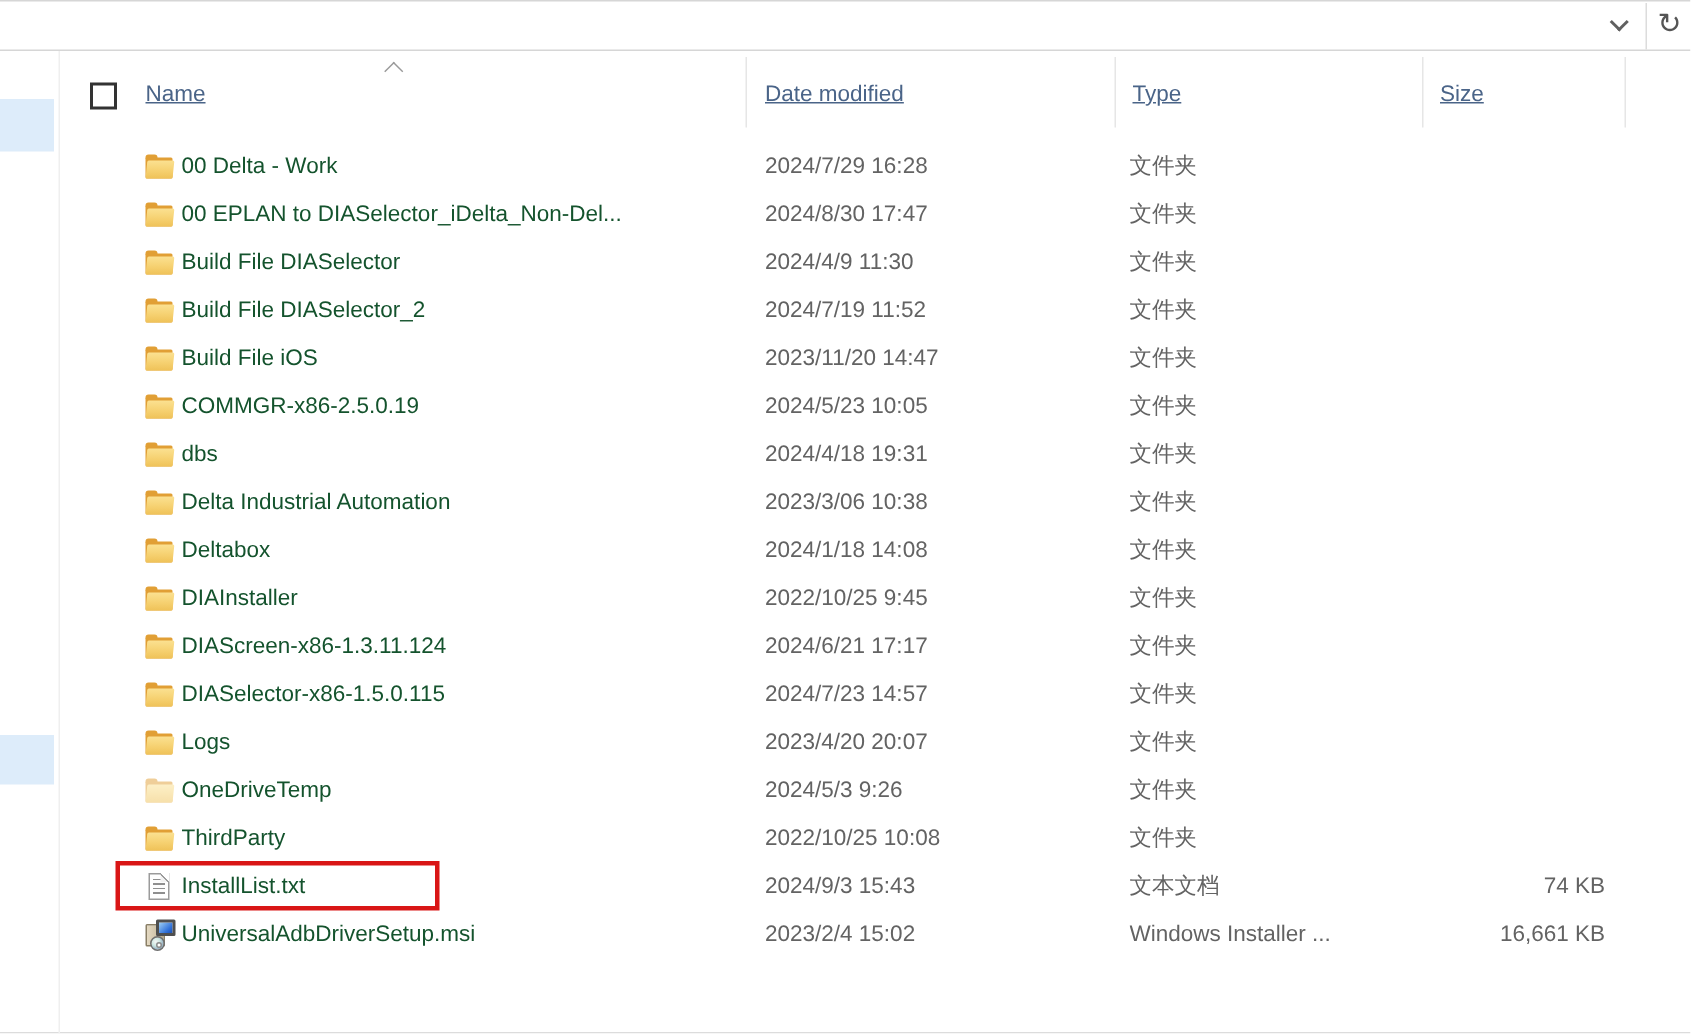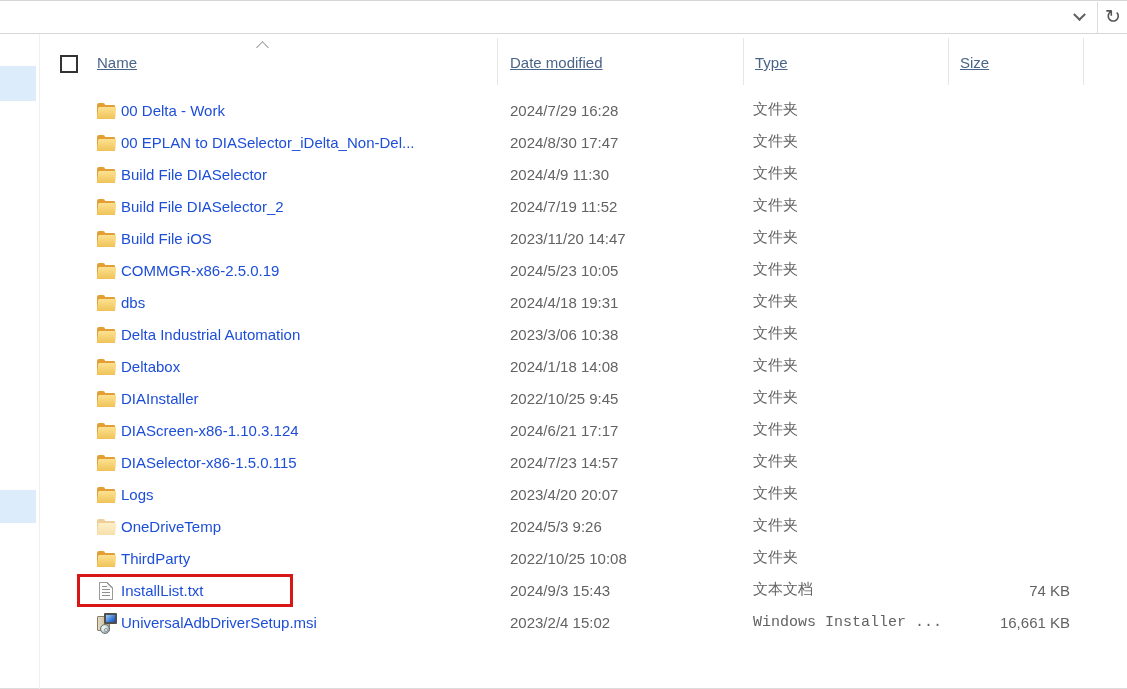--- a/index.html
+++ b/index.html
@@ -36,23 +36,23 @@
                border:2px solid #333; background:#fff; cursor:default; }
   .sort-chev { position:absolute; left:258px; top:5px; width:9px; height:9px;
                border-left:1px solid #9a9a9a; border-top:1px solid #9a9a9a;
                transform:rotate(45deg); }
 
   
   .filelist { position:absolute; left:0; top:95px; width:1127px; }
   .row { position:relative; width:1127px; height:32px; }
   .cell { position:absolute; top:0; height:32px; line-height:32px; font-size:15px;
           white-space:nowrap; overflow:hidden; }
-  .c-name { left:121px; width:372px; color:#1d4ed8; }
+  .c-name { left:121px; width:372px; color:#14532d; }
   .c-date { left:510px; width:230px; color:#636363; }
-  .c-type { left:753px; width:188px; color:#636363;font-family:Liberation Mono, monospace; }
+  .c-type { left:753px; width:188px; color:#636363; }
   .c-size { left:880px; width:190px; color:#636363; text-align:right; }
 
   .icon { position:absolute; left:97px; top:7px; width:20px; height:20px; }
   .ic-folder,.ic-textdoc,.ic-msi { display:none; position:absolute; }
 
   
   .row[data-icon="folder"] .ic-folder, .row[data-icon="folder-faded"] .ic-folder { display:block; }
   .row[data-icon="folder-faded"] .ic-folder { opacity:.5; }
   .ic-folder { left:0; top:2px; width:18px; height:15px; }
   .f-back { position:absolute; left:0; top:1px; width:18px; height:14px; background:#e19f35; border-radius:1px; }
@@ -254,21 +254,21 @@
     <span class="cell c-size"></span>
   </div>
       <div class="row" data-icon="folder">
     <span class="icon">
       <span class="ic-folder">
             <i class="f-back"></i>
             <i class="f-front"></i>
           </span>
 
     </span>
-    <span class="cell c-name">DIAScreen-x86-1.10.3.124</span>
+    <span class="cell c-name">DIAScreen-x86-1.3.11.124</span>
     <span class="cell c-date">2024/6/21 17:17</span>
     <span class="cell c-type">文件夹</span>
     <span class="cell c-size"></span>
   </div>
       <div class="row" data-icon="folder">
     <span class="icon">
       <span class="ic-folder">
             <i class="f-back"></i>
             <i class="f-front"></i>
           </span>

